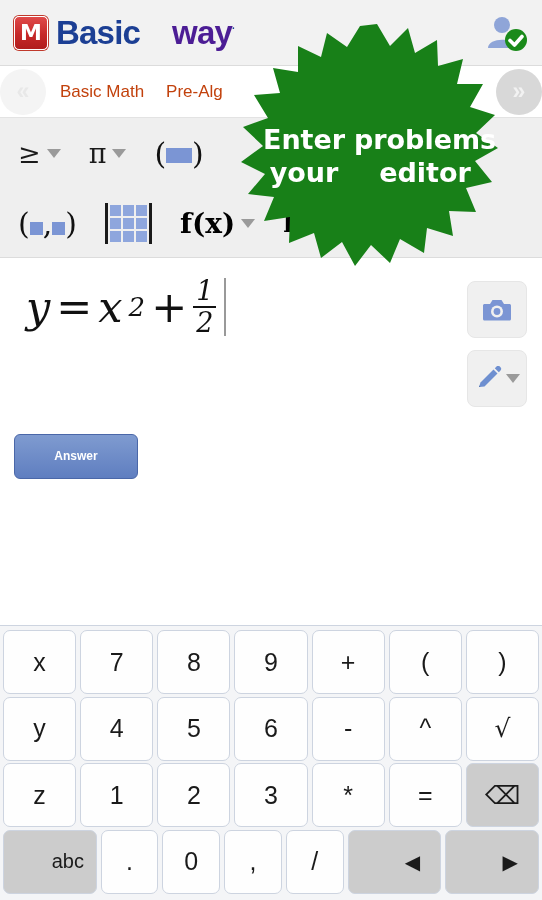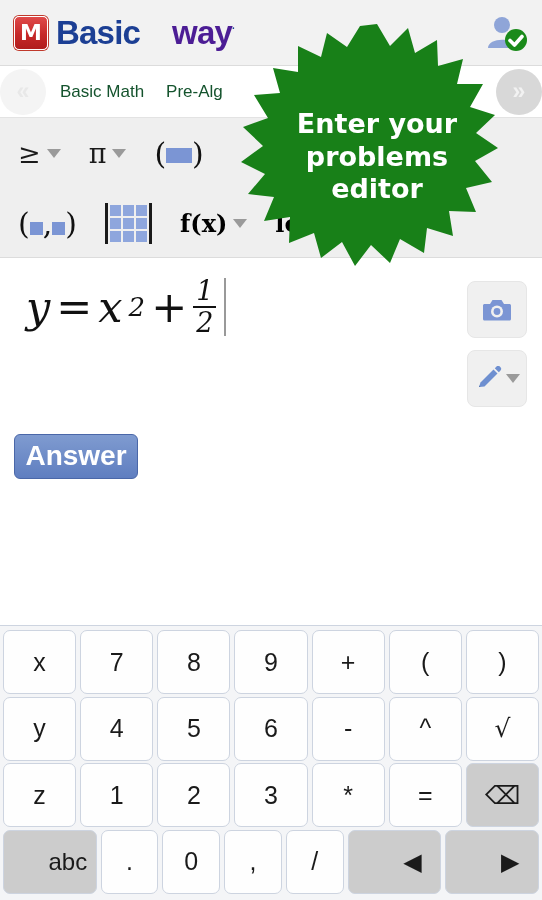--- a/index.html
+++ b/index.html
@@ -47,42 +47,42 @@
     display: flex; align-items: center;
   }
   .scroll-btn {
     width: 46px; height: 46px; border-radius: 50%;
     background: #f4f4f4; color: #e8e8e8;
     display: flex; align-items: center; justify-content: center;
     font-size: 23px; font-weight: bold; flex: none;
   }
   .scroll-btn.right { background:#d8d8d8; color:#f2f2f2; }
   .tabs { display: flex; align-items: center; gap: 22px; padding-left: 14px; }
-  .tab { font-size: 17px; color: #14532d; white-space: nowrap; }
+  .tab { font-size: 17px; color: #c2410c; white-space: nowrap; }
   .spacer { flex: 1; }
 
   
   .toolbar {
     position: absolute; top: 118px; left: 0; width: 542px; height: 140px;
     background: #efefef; border-bottom: 1px solid #dcdcdc;
   }
   .tbrow { display: flex; align-items: center; height: 70px; padding-left: 10px; gap: 12px; }
   .tbitem { display: flex; align-items: center; gap: 6px; padding: 0 8px; }
   .tbglyph { font-size: 27px; color: #1a1a1a; font-family: "DejaVu Serif", serif; }
   .caret { width: 0; height: 0; border-left: 7px solid transparent;
            border-right: 7px solid transparent; border-top: 9px solid #9a9a9a; }
   .bluebox { display:inline-block; width: 26px; height: 15px; background:#7b95d4; vertical-align: middle; }
   .smallbox { display:inline-block; width: 13px; height: 13px; background:#7b95d4; vertical-align: -1px; }
   .paren { font-size: 30px; font-family: "DejaVu Serif", serif; color:#111; }
   .matrix-ico { display: flex; align-items: center; gap: 2px; }
   .mgrid { display: grid; grid-template-columns: repeat(3, 11px);
            grid-template-rows: repeat(3, 11px); gap: 2px; padding: 2px;
            border-left: 3px solid #1a1a1a; border-right: 3px solid #1a1a1a; }
   .mgrid span { background: #8ea6dd; display:block; }
-  .fx { font-size: 24px; font-family: "DejaVu Serif", serif; font-weight: bold; }
+  .fx { font-size: 28px; font-family: "DejaVu Serif", serif; font-weight: bold; }
   .logtxt { font-size: 24px; font-family: "DejaVu Serif", serif; font-weight: bold; }
 
   
   .mathzone {
     position: absolute; top: 259px; left: 0; width: 542px; height: 155px; background: #fff;
   }
   .expr {
     position: absolute; left: 26px; top: 18px;
     font-family: "DejaVu Serif", serif; font-style: italic;
     font-size: 43px; color: #111; display: flex; align-items: center; gap: 6px;
@@ -115,48 +115,48 @@
     border-radius: 3px; display: flex; align-items: center;
     padding: 0 12px; justify-content: space-between;
   }
   .select-label { font-size: 17px; color: #3a3a3a; }
   .select-caret { width: 0; height: 0; border-left: 8px solid transparent;
                   border-right: 8px solid transparent; border-top: 10px solid #3c5ba8; }
   .answer-btn {
     width: 124px; height: 45px; border-radius: 6px;
     background: linear-gradient(180deg,#7f9bd0 0%, #5f7ec0 100%);
     border: 1px solid #4a67a8;
-    color: #fff; font-size: 28px; font-weight: bold;
+    color: #fff; font-size: 12px; font-weight: bold;
     display: flex; align-items: center; justify-content: center;
   }
 
   
   .keyboard {
     position: absolute; left: 0; bottom: 0; width: 542px; height: 275px;
     background: #f4f5f7; border-top: 1px solid #cdd4e0;
     padding: 4px 3px 6px 3px;
     display: flex; flex-direction: column; justify-content: space-between;
   }
   .krow { display: flex; gap: 4px; height: 64px; }
   .key {
     flex: 1; background: #fefefe; border: 1px solid #cdd4e0; border-radius: 7px;
     display: flex; align-items: center; justify-content: center;
     font-size: 25px; color: #1a1a1a; font-family: "Liberation Sans", sans-serif;
   }
   .key.gray { background: #cccccc; }
-  .key.small { font-size: 24px; padding-left: 36px; }
+  .key.small { font-size: 20px; padding-left: 36px; }
   .key.glyph { font-family: "DejaVu Sans", sans-serif; }
 
   
   .burst {
     position: absolute; left: 232px; top: 22px; width: 290px; height: 270px;
   }
   .burst-text {
     position: absolute; inset: 0;
-    display: flex; flex-direction: column; align-items: center; justify-content: center;
+    display: flex; flex-direction: row; align-items: center; justify-content: center;
     color: #ffffff; font-weight: bold; font-size: 27px; line-height: 1.22;
     text-align: center; font-family: "DejaVu Sans", sans-serif;
     padding: 0 24px;
   }
 </style>
 </head>
 <body>
 
 <div id="app">
 

